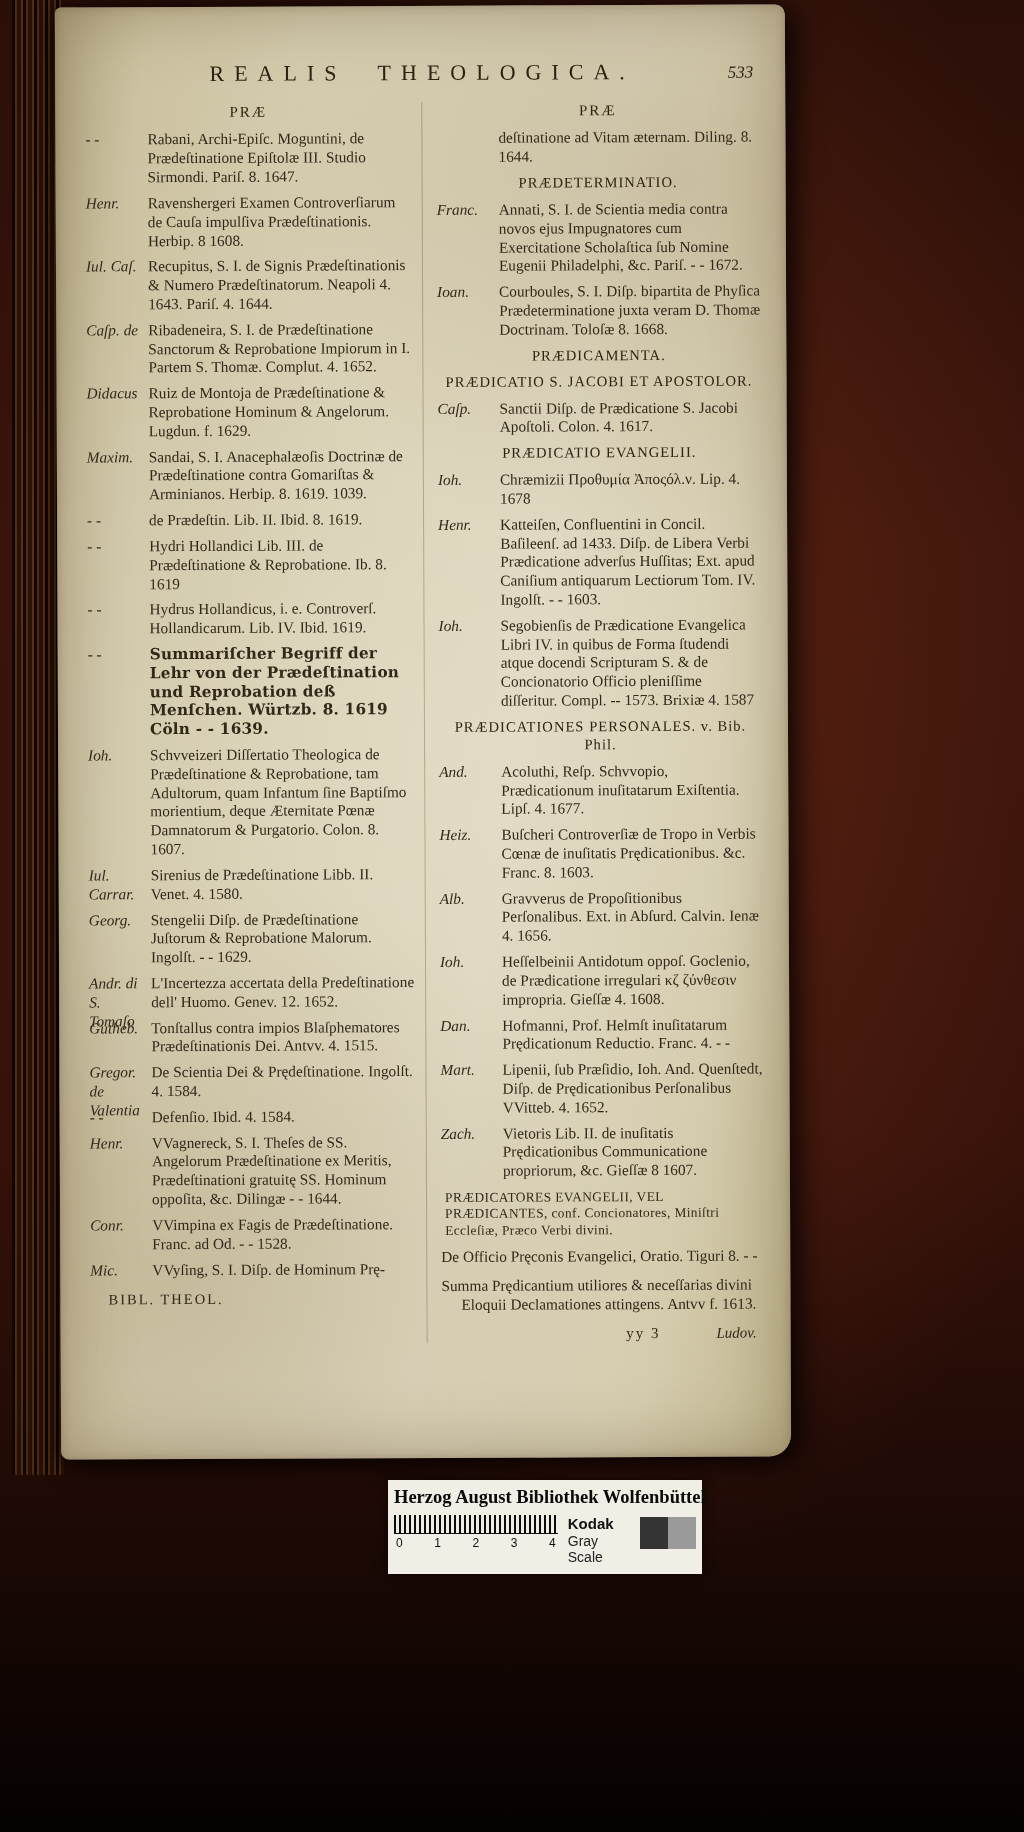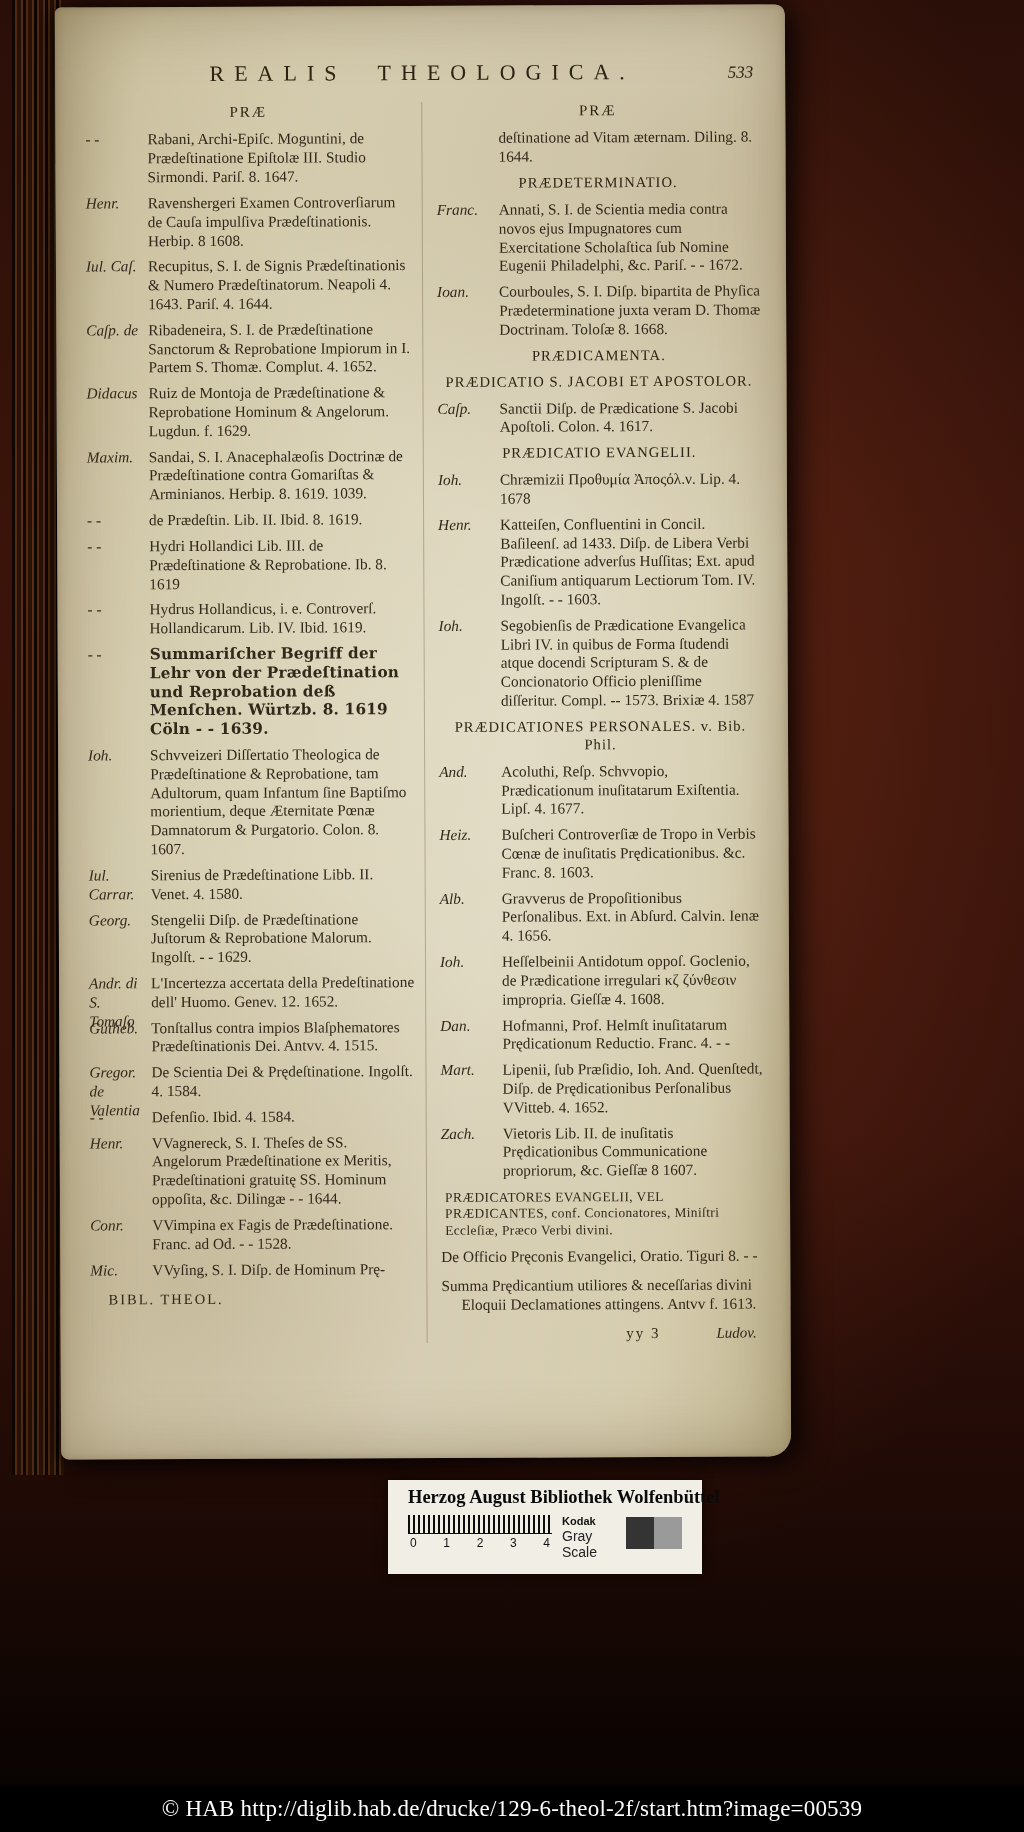--- a/index.html
+++ b/index.html
@@ -59,31 +59,31 @@
 
   .colfoot{margin-top:12px;padding-left:18px;letter-spacing:2px;font-size:14.5px;}
   .footrow{display:flex;justify-content:flex-end;gap:56px;margin-top:10px;
     padding-right:8px;font-size:15px;}
   .sig{letter-spacing:2px;}
   .catch{font-style:italic;}
 
   
   .label{position:absolute;left:388px;top:1480px;width:314px;height:94px;
     background:#f1eee6;box-shadow:0 0 10px rgba(0,0,0,0.6);
-    padding:7px 20px;box-sizing:border-box;}
+    padding:7px 6px;box-sizing:border-box;}
   .label-title{font-family:"Liberation Serif",serif;font-weight:700;font-size:18.5px;
     text-align:center;color:#0a0a0a;margin-bottom:7px;white-space:nowrap;}
   .label-row{display:flex;align-items:flex-start;}
   .rulerbox{width:168px;}
   .ticks{height:18px;background:repeating-linear-gradient(90deg,#0c0c0c 0 2px,transparent 2px 5px);
     border-bottom:1px solid #0c0c0c;}
   .numbers{display:flex;justify-content:space-between;padding:2px 2px 0 2px;
     font-family:"Liberation Sans",sans-serif;font-size:12px;color:#111;}
   .kodakbox{margin-left:10px;width:70px;font-family:"Liberation Sans",sans-serif;}
-  .kodak{font-weight:700;font-size:11px;color:#111;}
+  .kodak{font-weight:700;font-size:15px;color:#111;}
   .grayscale{font-size:14px;color:#222;margin-top:1px;}
   .patches{display:flex;margin-left:4px;margin-top:2px;}
   .patch-dark{width:28px;height:32px;background:#343434;}
   .patch-mid{width:28px;height:32px;background:#9a9a9a;}
 
   
   .bar{position:absolute;left:0;right:0;bottom:0;height:46px;background:#000;
     display:flex;align-items:center;justify-content:center;}
   .bar span{color:#fff;font-size:23px;font-family:"Liberation Serif",serif;letter-spacing:0.2px;}
 </style>
@@ -179,16 +179,13 @@
         <div class="kodak">Kodak</div>
         <div class="grayscale">Gray Scale</div>
       </div>
       <div class="patches">
         <div class="patch-dark"></div>
         <div class="patch-mid"></div>
       </div>
     </div>
   </div>
 
-  <div class="bar">
-    <span>© HAB http://diglib.hab.de/drucke/129-6-theol-2f/start.htm?image=00539</span>
-  </div>
 </div>
 
 </body></html>

